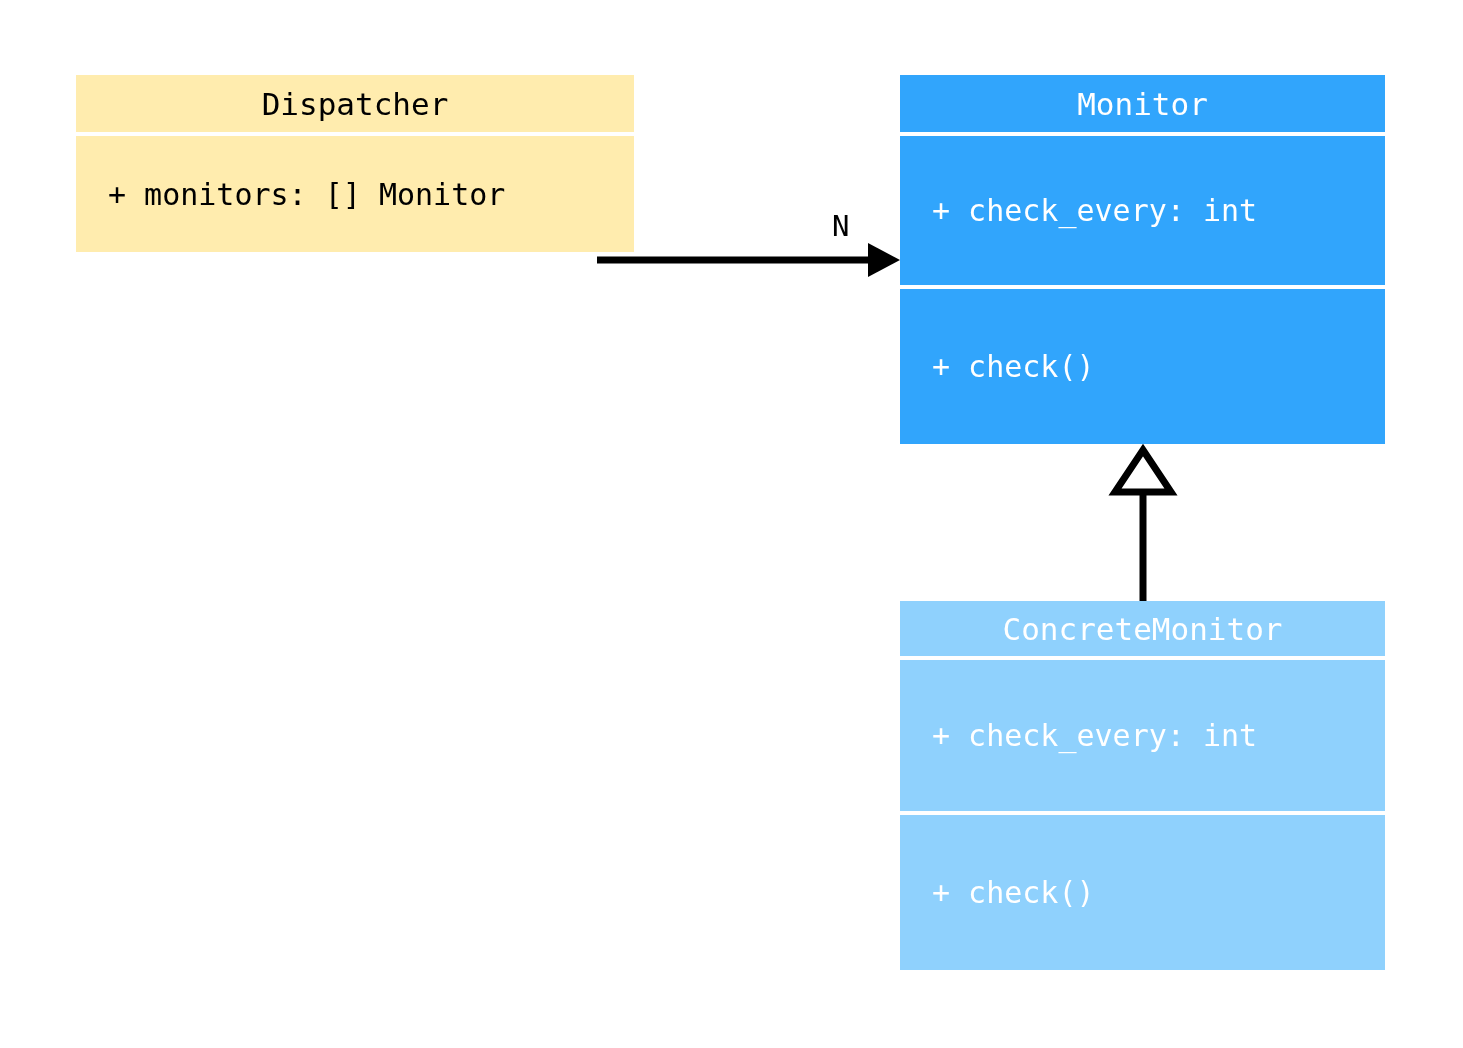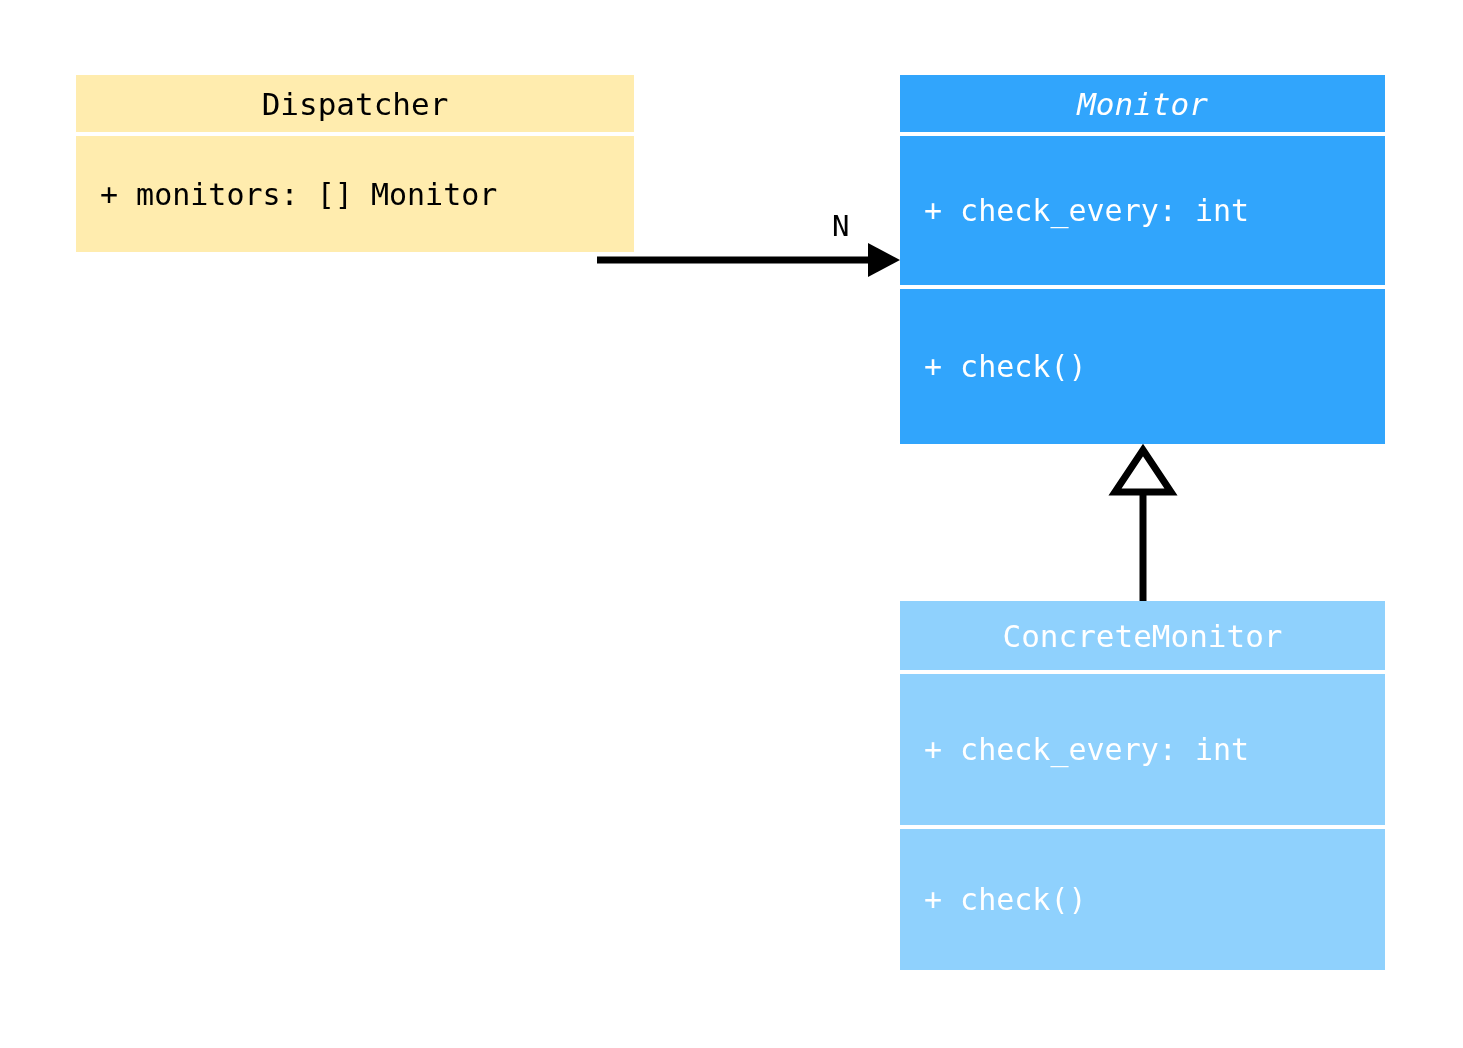--- a/index.html
+++ b/index.html
@@ -29,29 +29,28 @@
     box-sizing: border-box;
     display: flex;
     align-items: center;
     overflow: hidden;
   }
   .compartment.title {
     justify-content: center;
     align-items: center;
   }
   .compartment.body {
-    padding-left: 24px;
+    padding-left: 32px;
   }
   .title-text {
     font-size: 31px;
     letter-spacing: 0px;
     white-space: nowrap;
   }
   .title-text.abstract {
-    font-style: italic;
   }
   .member-list {
     display: flex;
     flex-direction: column;
     width: 100%;
   }
   .member {
     font-size: 30px;
     line-height: 35px;
     white-space: pre;
@@ -112,21 +111,21 @@
       </div>
     </div>
     <div class="compartment body" style="flex:1 1 auto;">
       <div class="member-list">
         <span class="member">+ check()</span>
       </div>
     </div>
   </div>
 
   <div class="uml-class theme-concrete" style="left:900px; top:601px; width:485px; height:369px;">
-    <div class="compartment title" style="height:69px;">
+    <div class="compartment title" style="height:55px;">
       <span class="title-text">ConcreteMonitor</span>
     </div>
     <div class="compartment body" style="height:151px;">
       <div class="member-list">
         <span class="member">+ check_every: int</span>
       </div>
     </div>
     <div class="compartment body" style="flex:1 1 auto;">
       <div class="member-list">
         <span class="member">+ check()</span>

